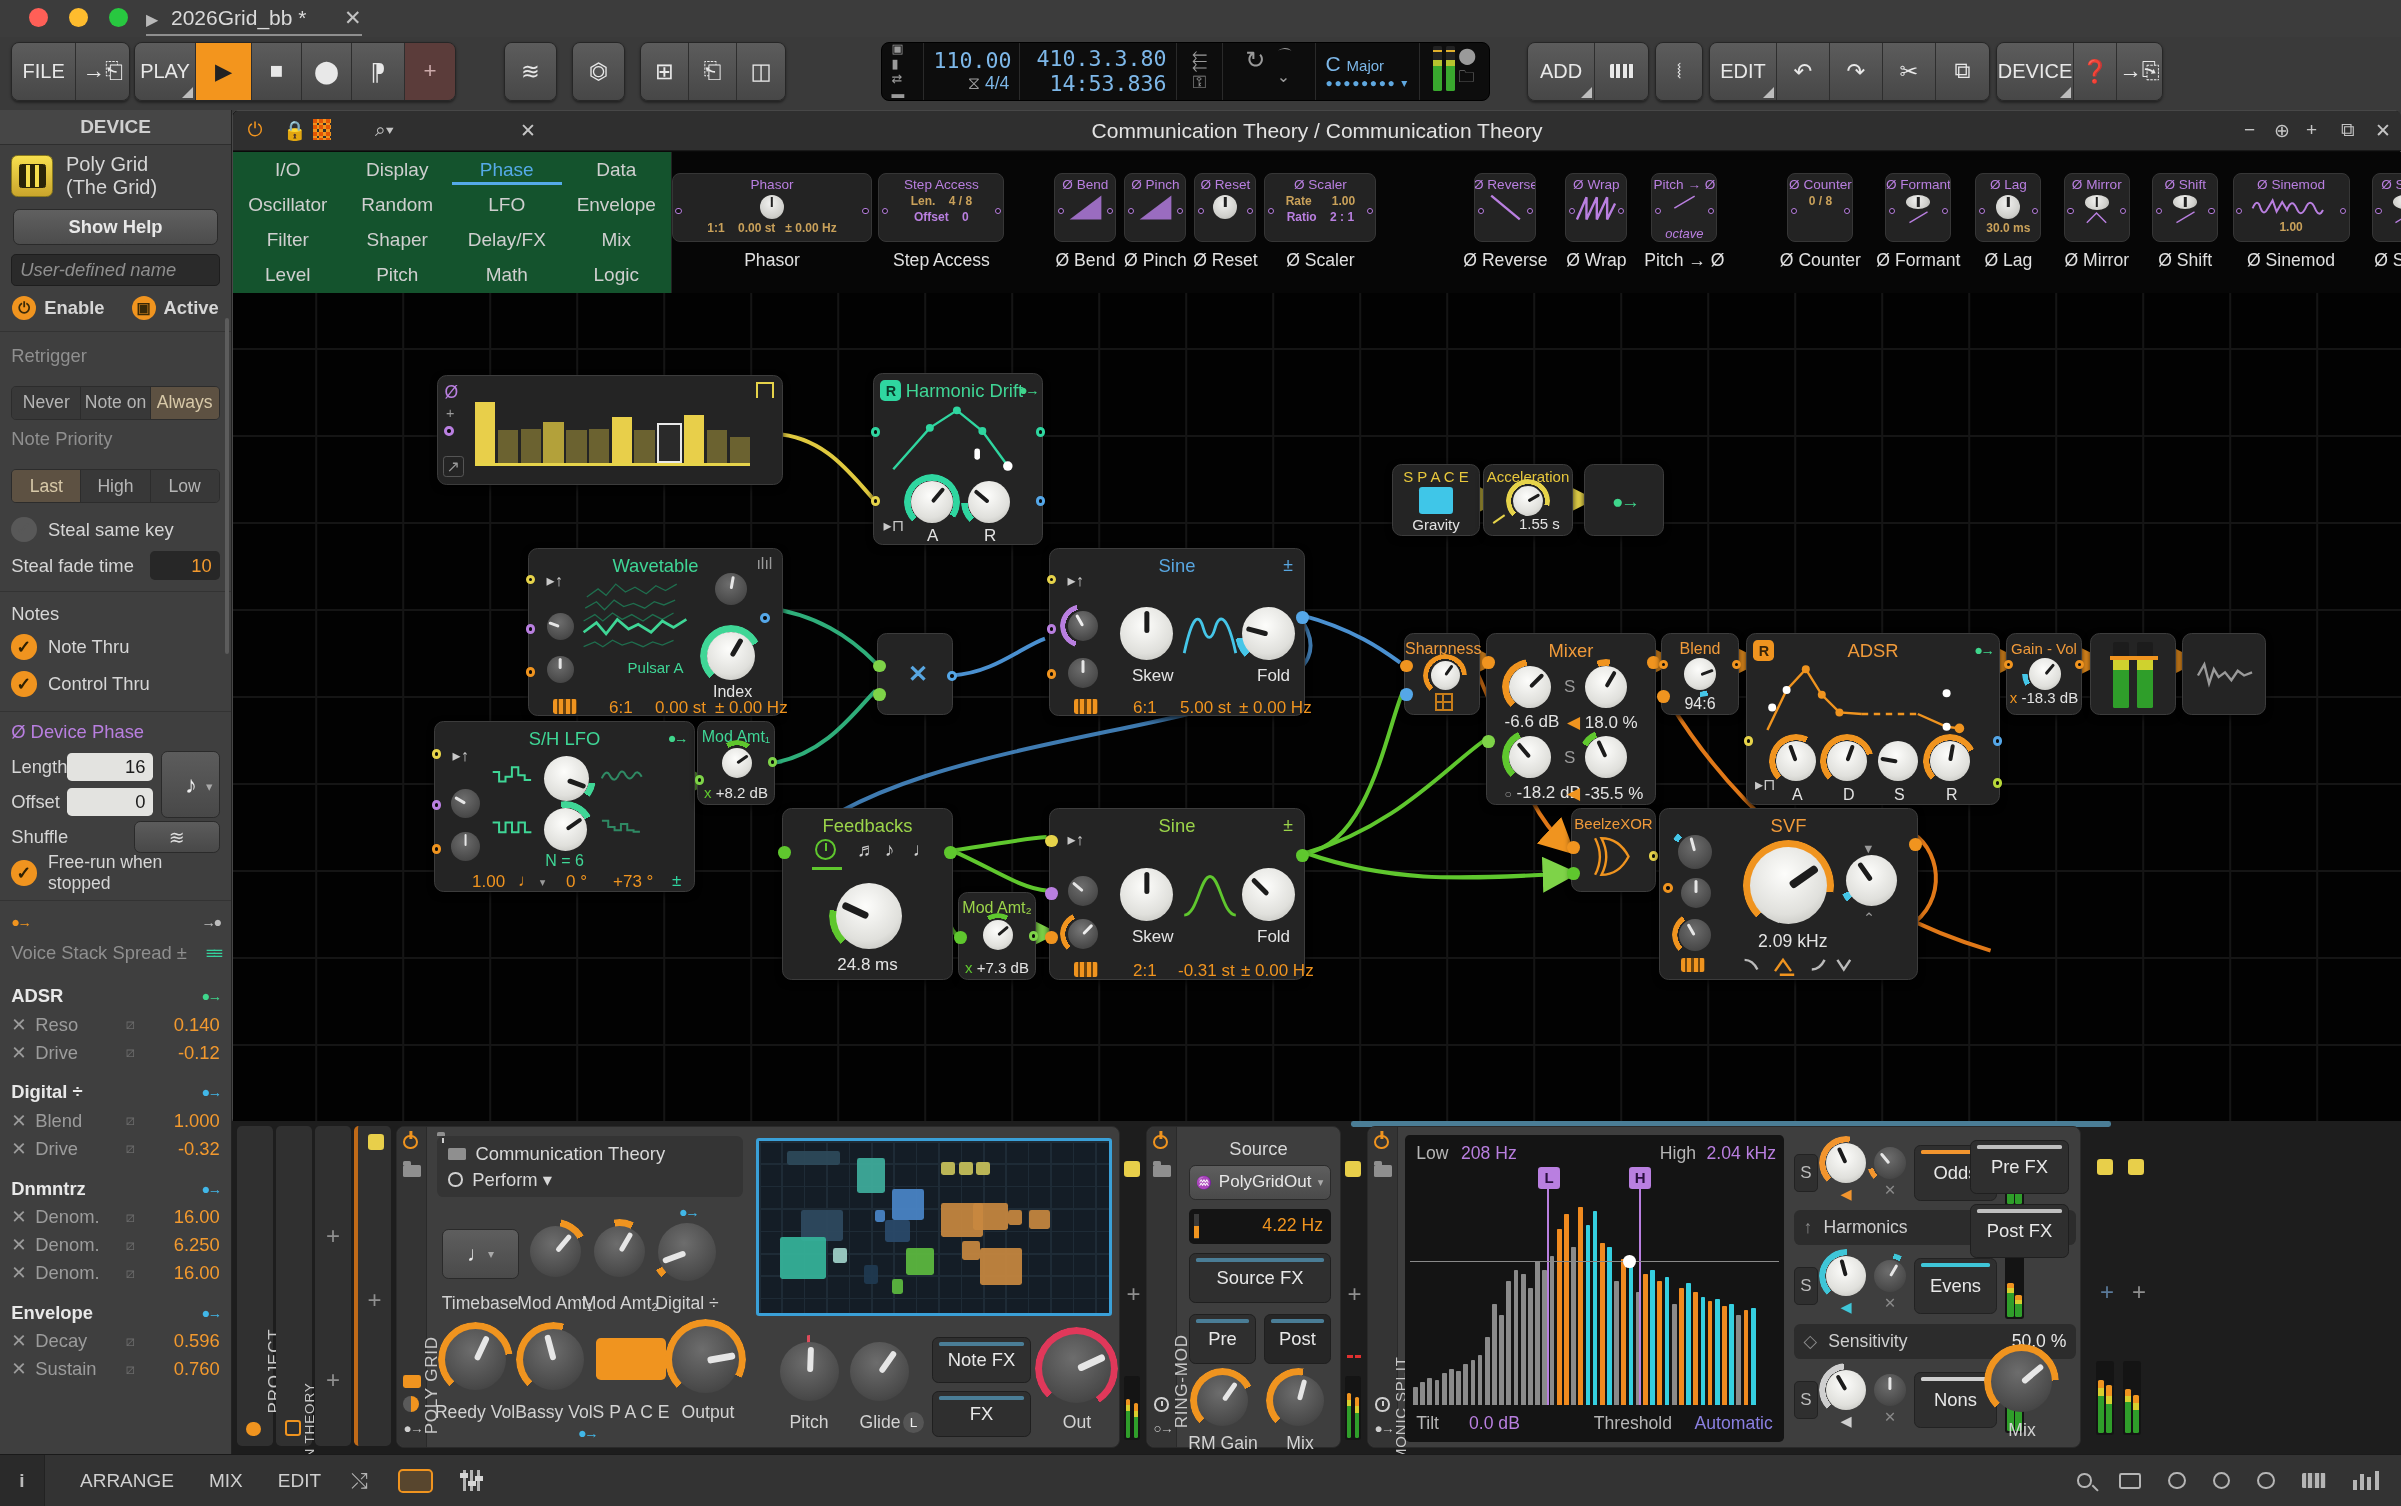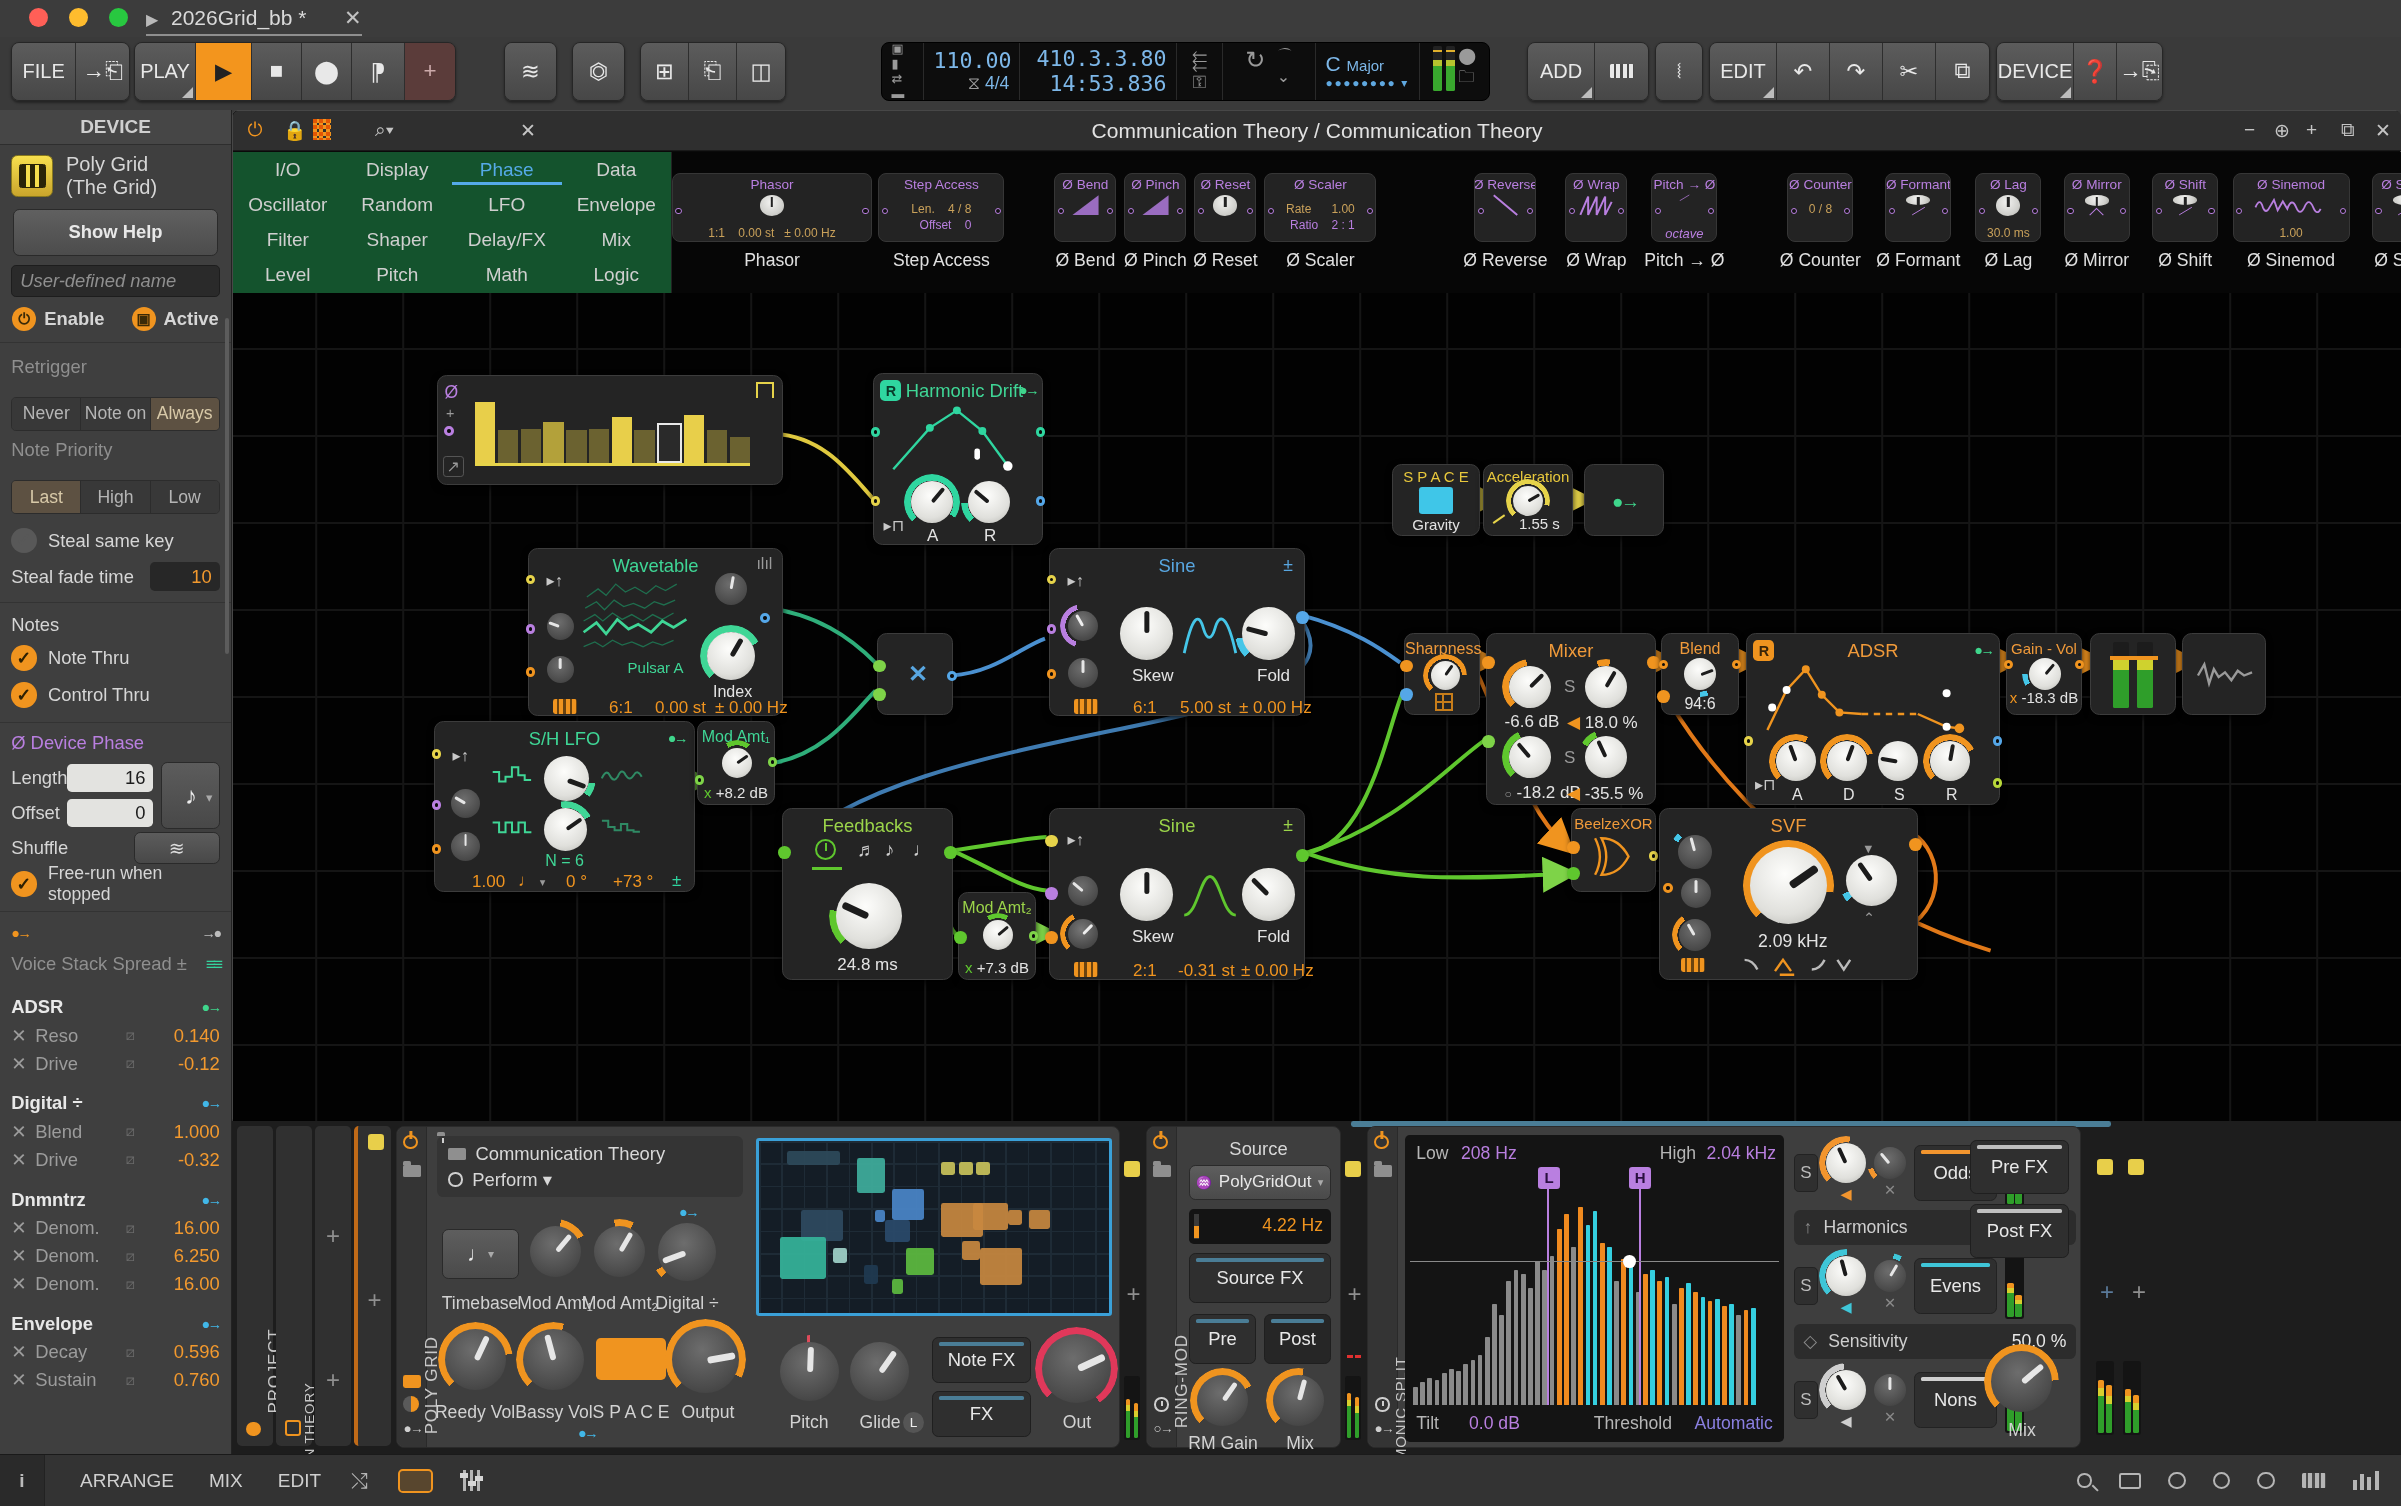--- a/index.html
+++ b/index.html
@@ -35,21 +35,21 @@
   .meterbar{width:9.6px;height:45px;background:linear-gradient(to top,#39a82e 0 55%,#b6c42e 55% 70%,#222 70% 86%,#e0b02c 86% 92%,#222 92%);border-radius:1.6px;margin-right:3.2px;}
   .keydots{font-size:12px;letter-spacing:1.6px;color:#5fa8e0;}
 
   
   #leftpanel{left:0;top:110px;width:232px;height:1345px;background:#3f3f3f;border-right:0.8px solid #222;color:#d6d6d6;font-size:18.4px;overflow:hidden;}
   #lp-scroll{position:absolute;right:1.6px;top:208px;width:4.8px;height:336px;background:#5c5c5c;border-radius:2.4px;}
   .lp-head{height:35px;background:#464646;display:flex;align-items:center;justify-content:center;color:#cfcfcf;font-size:19px;font-weight:bold;border-bottom:0.8px solid #2e2e2e;}
   .lp-sec{padding:8px 11.2px;border-bottom:1.6px solid #333;}
   .devicon{width:42px;height:42px;border-radius:6.4px;background:linear-gradient(#f7df4e,#caa52c);border:1.6px solid #8a7a1e;display:flex;align-items:center;justify-content:center;}
   .devicon .keys{width:27px;height:24px;background:repeating-linear-gradient(90deg,#2a2408 0 5.6px,#f7df4e 5.6px 9.6px);border:1.6px solid #2a2408;border-radius:2.4px;}
-  .showhelp{margin:9.6px 1.6px 0;height:47px;background:linear-gradient(#606060,#4c4c4c);border:0.8px solid #2a2a2a;border-radius:6.4px;display:flex;align-items:center;justify-content:center;font-weight:bold;color:#e8e8e8;}
+  .showhelp{margin:9.6px 1.6px 0;height:36px;background:linear-gradient(#606060,#4c4c4c);border:0.8px solid #2a2a2a;border-radius:6.4px;display:flex;align-items:center;justify-content:center;font-weight:bold;color:#e8e8e8;}
   .nameinput{margin-top:9.6px;height:32px;background:#2a2a2a;border:0.8px solid #1d1d1d;border-radius:4.8px;color:#8f8f8f;font-style:italic;display:flex;align-items:center;padding:0 8px;font-size:18.4px;}
   .enrow{display:flex;justify-content:center;gap:27px;margin-top:9.6px;padding-bottom:3.2px;}
   .oico{width:24px;height:24px;border-radius:50%;background:#f0941f;display:inline-flex;align-items:center;justify-content:center;color:#3a2a08;font-weight:bold;font-size:15px;}
   .lrow{display:flex;justify-content:space-between;align-items:center;height:35px;}
   .valbox{background:#272727;border-radius:4.8px;color:#f2992e;min-width:70px;text-align:right;padding:3.2px 8px;font-size:18.4px;}
   .seg{display:flex;margin:19px 0 8px;border-radius:4.8px;overflow:hidden;border:0.8px solid #2c2c2c;}
   .seg div{flex:1;text-align:center;padding:5.6px 0;background:#383838;color:#b5b5b5;border-right:0.8px solid #2c2c2c;font-size:17.6px;}
   .seg div:last-child{border-right:none;}
   .seg div[data-active="true"]{background:#5d5142;color:#d8c9a8;}
   .dimlabel{color:#8f8f8f;margin:4.8px 0 1.6px;}
@@ -78,21 +78,21 @@
   .gh-ic{position:absolute;top:8px;color:#f0941f;font-size:19px;}
   .gh-right{color:#c5c5c5 !important;}
   .gridico{display:inline-block;width:17.6px;height:21px;background:repeating-linear-gradient(90deg,#f0941f 0 4px,transparent 4px 6.4px),repeating-linear-gradient(#f0941f 0 4px,transparent 4px 6.4px);background-blend-mode:multiply;}
   #tabsbox{position:absolute;left:0;top:41px;width:439px;height:141px;background:#14532d;border-right:0.8px solid #222;display:grid;grid-template-columns:repeat(4,1fr);align-items:center;}
   .gtab{text-align:center;color:#cfcfcf;font-size:19px;padding:4.8px 0;}
   .gtab[data-active="true"]{color:#55aae8;border-bottom:3.2px solid #55aae8;padding-bottom:1.6px;}
   #palette{position:absolute;left:439px;top:41px;width:1729px;height:141px;background:#060606;display:flex;align-items:flex-start;padding-top:21px;overflow:hidden;}
   .pitem{display:flex;flex-direction:column;align-items:center;flex:none;}
   .pcard{width:100%;height:69px;background:#232323;border:0.8px solid #363636;border-radius:8px;position:relative;display:flex;flex-direction:column;align-items:center;overflow:hidden;}
   .pc-title{color:#b97fe0;font-size:13.6px;margin-top:3.2px;white-space:nowrap;}
-  .pc-lines{color:#c9a15a;font-size:12px;line-height:16px;margin-top:9px;white-space:pre;text-align:right;}
+  .pc-lines{color:#c9a15a;font-size:12px;line-height:16px;margin-top:1px;white-space:pre;text-align:center;font-weight:bold;}
   .pc-lines .ln2{color:#b97fe0;}
   .pc-sub{color:#b97fe0;font-size:13px;font-style:italic;}
   .pc-knob{width:24px;height:24px;border-radius:50%;background:radial-gradient(circle at 45% 35%,#f2f2f0,#cfcfcb 65%,#a9a9a4);position:relative;margin-top:3.2px;display:none;}
   .pc-knob::after{content:"";position:absolute;left:50%;top:1.6px;width:2.4px;height:9.6px;background:#222;transform:translateX(-50%);}
   .pcard svg{display:none;margin-top:1.6px;}
   .pcard[data-kind~="knob"] .pc-knob{display:block;}
   .pcard[data-kind~="tri"] svg.g-tri{display:block;}
   .pcard[data-kind~="down"] svg.g-down{display:block;}
   .pcard[data-kind~="saw"] svg.g-saw{display:block;}
   .pcard[data-kind~="ramp"] svg.g-ramp{display:block;}

